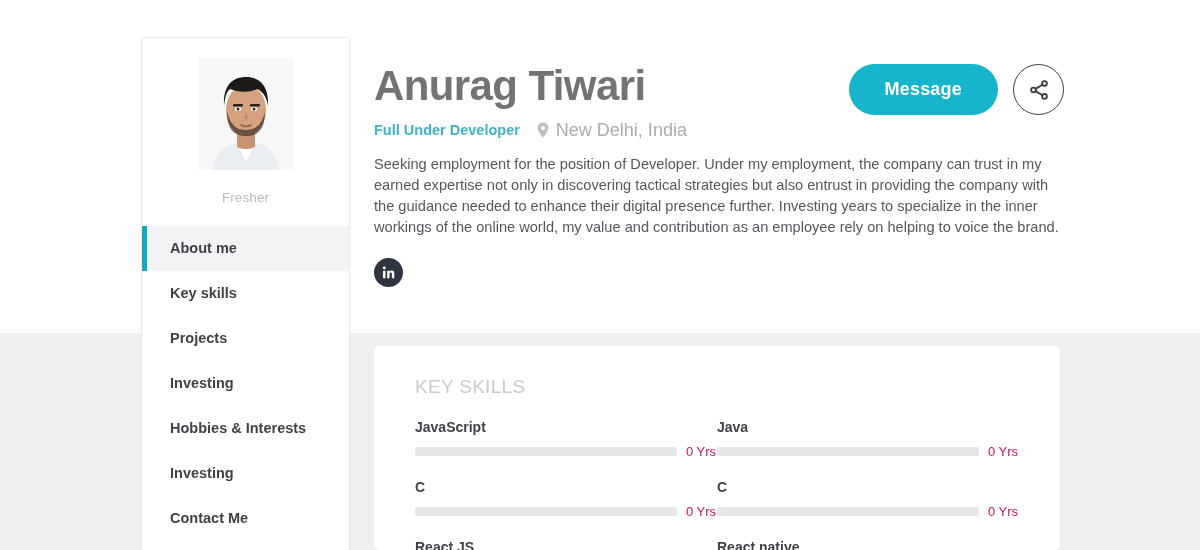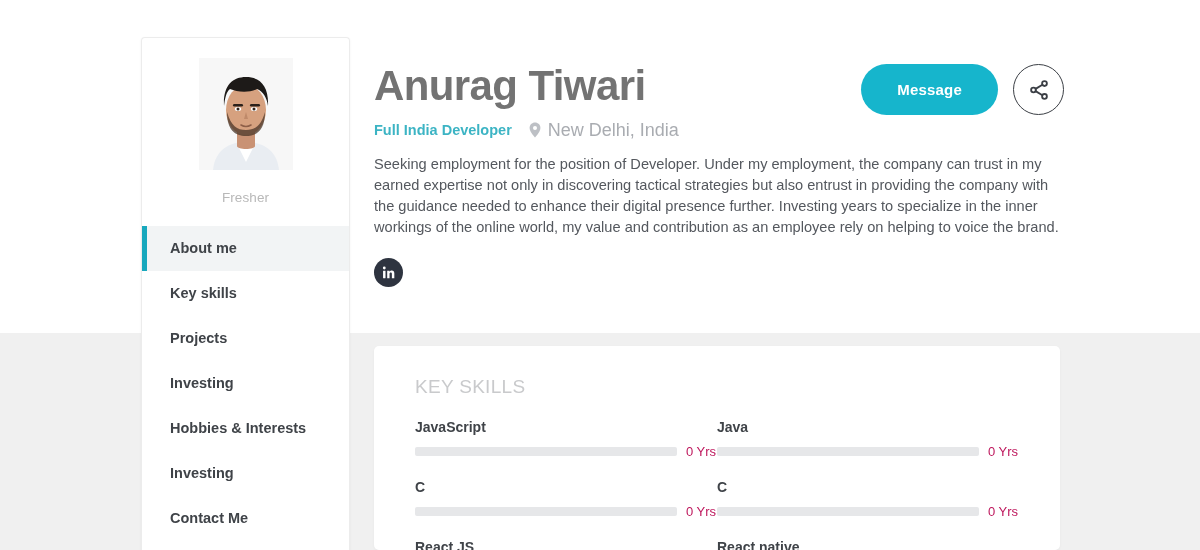--- a/index.html
+++ b/index.html
@@ -115,21 +115,21 @@
     align-items: center;
     gap: 15px;
   }
   #message-button {
     background: #16b5cc;
     color: #ffffff;
     border: none;
     border-radius: 30px;
     height: 51px;
     padding: 0 36px;
-    font-size: 15px;
+    font-size: 18px;
     font-weight: 700;
     font-family: "Liberation Sans", sans-serif;
     cursor: pointer;
     letter-spacing: 0.2px;
   }
   #share-button {
     width: 51px; height: 51px;
     border-radius: 50%;
     border: 1.6px solid #3b3f45;
     background: transparent;
@@ -316,21 +316,21 @@
           <circle cx="6" cy="12" r="2.6"></circle>
           <circle cx="18" cy="19" r="2.6"></circle>
           <line x1="8.3" y1="10.8" x2="15.7" y2="6.2"></line>
           <line x1="8.3" y1="13.2" x2="15.7" y2="17.8"></line>
         </svg>
       </button>
     </div>
   </div>
 
   <div id="subtitle-row">
-    <span id="job-title">Full India Developer</span>
+    <span id="job-title">Full Under Developer</span>
     <span id="location-wrap">
       <svg width="12" height="16" viewBox="0 0 12 16">
         <path d="M6 0.6 C2.9 0.6 0.6 3 0.6 6 C0.6 10 6 15.4 6 15.4 C6 15.4 11.4 10 11.4 6 C11.4 3 9.1 0.6 6 0.6 Z" fill="#bdc0c5"></path>
         <circle cx="6" cy="5.9" r="2" fill="#ffffff"></circle>
       </svg>
       <span id="location-text">New Delhi, India</span>
     </span>
   </div>
 
   <p id="bio">Seeking employment for the position of Developer. Under my employment, the company can trust in my earned expertise not only in discovering tactical strategies but also entrust in providing the company with the guidance needed to enhance their digital presence further. Investing years to specialize in the inner workings of the online world, my value and contribution as an employee rely on helping to voice the brand.</p>

